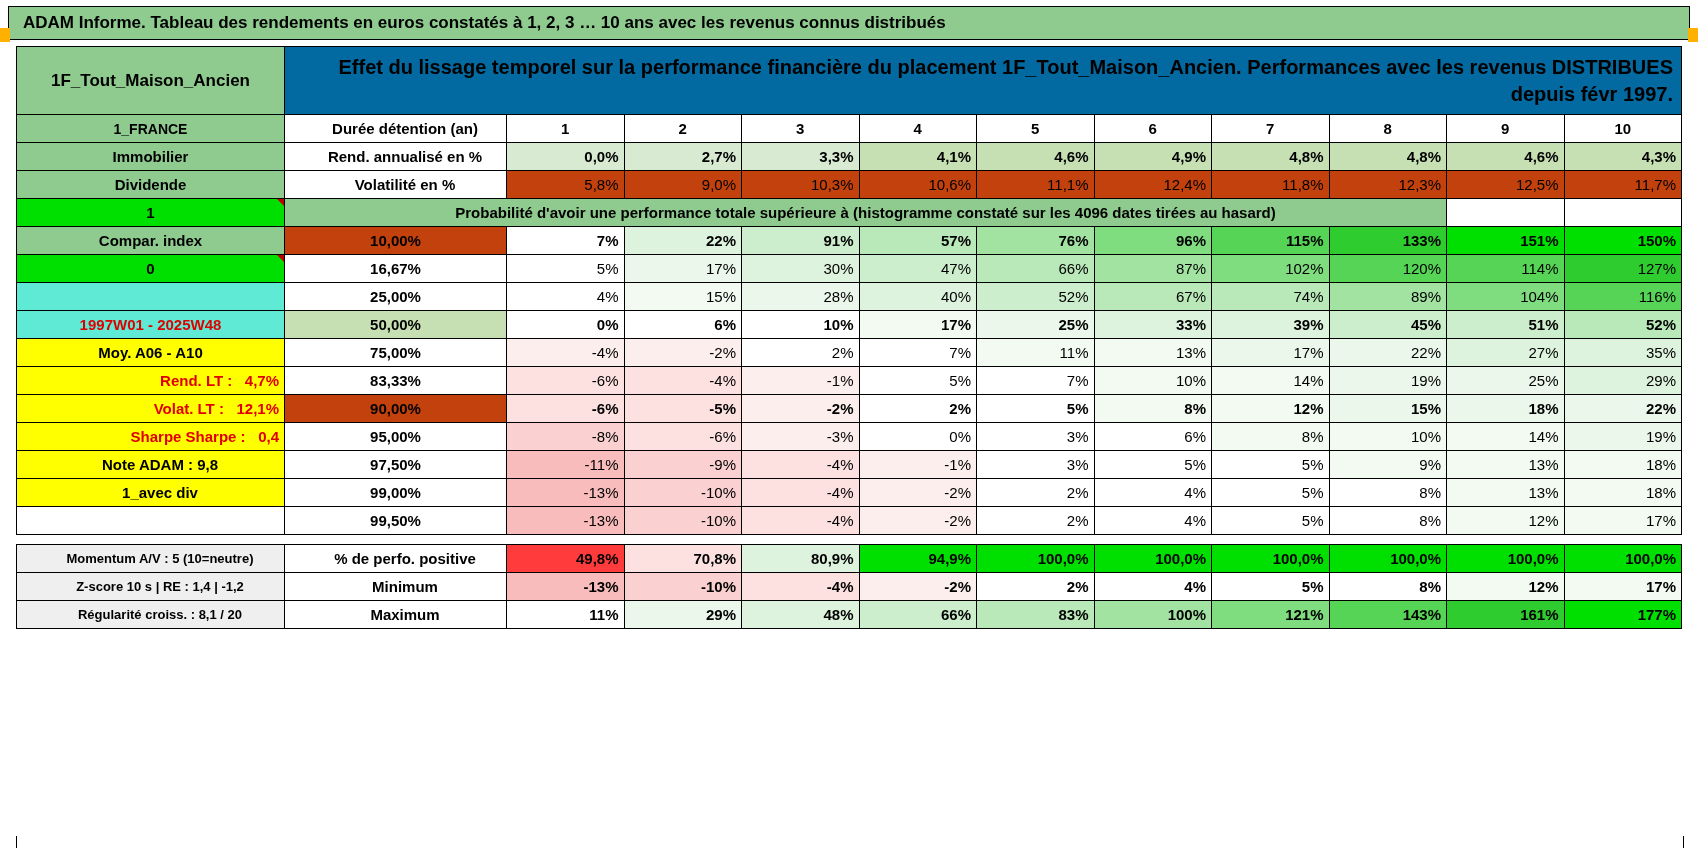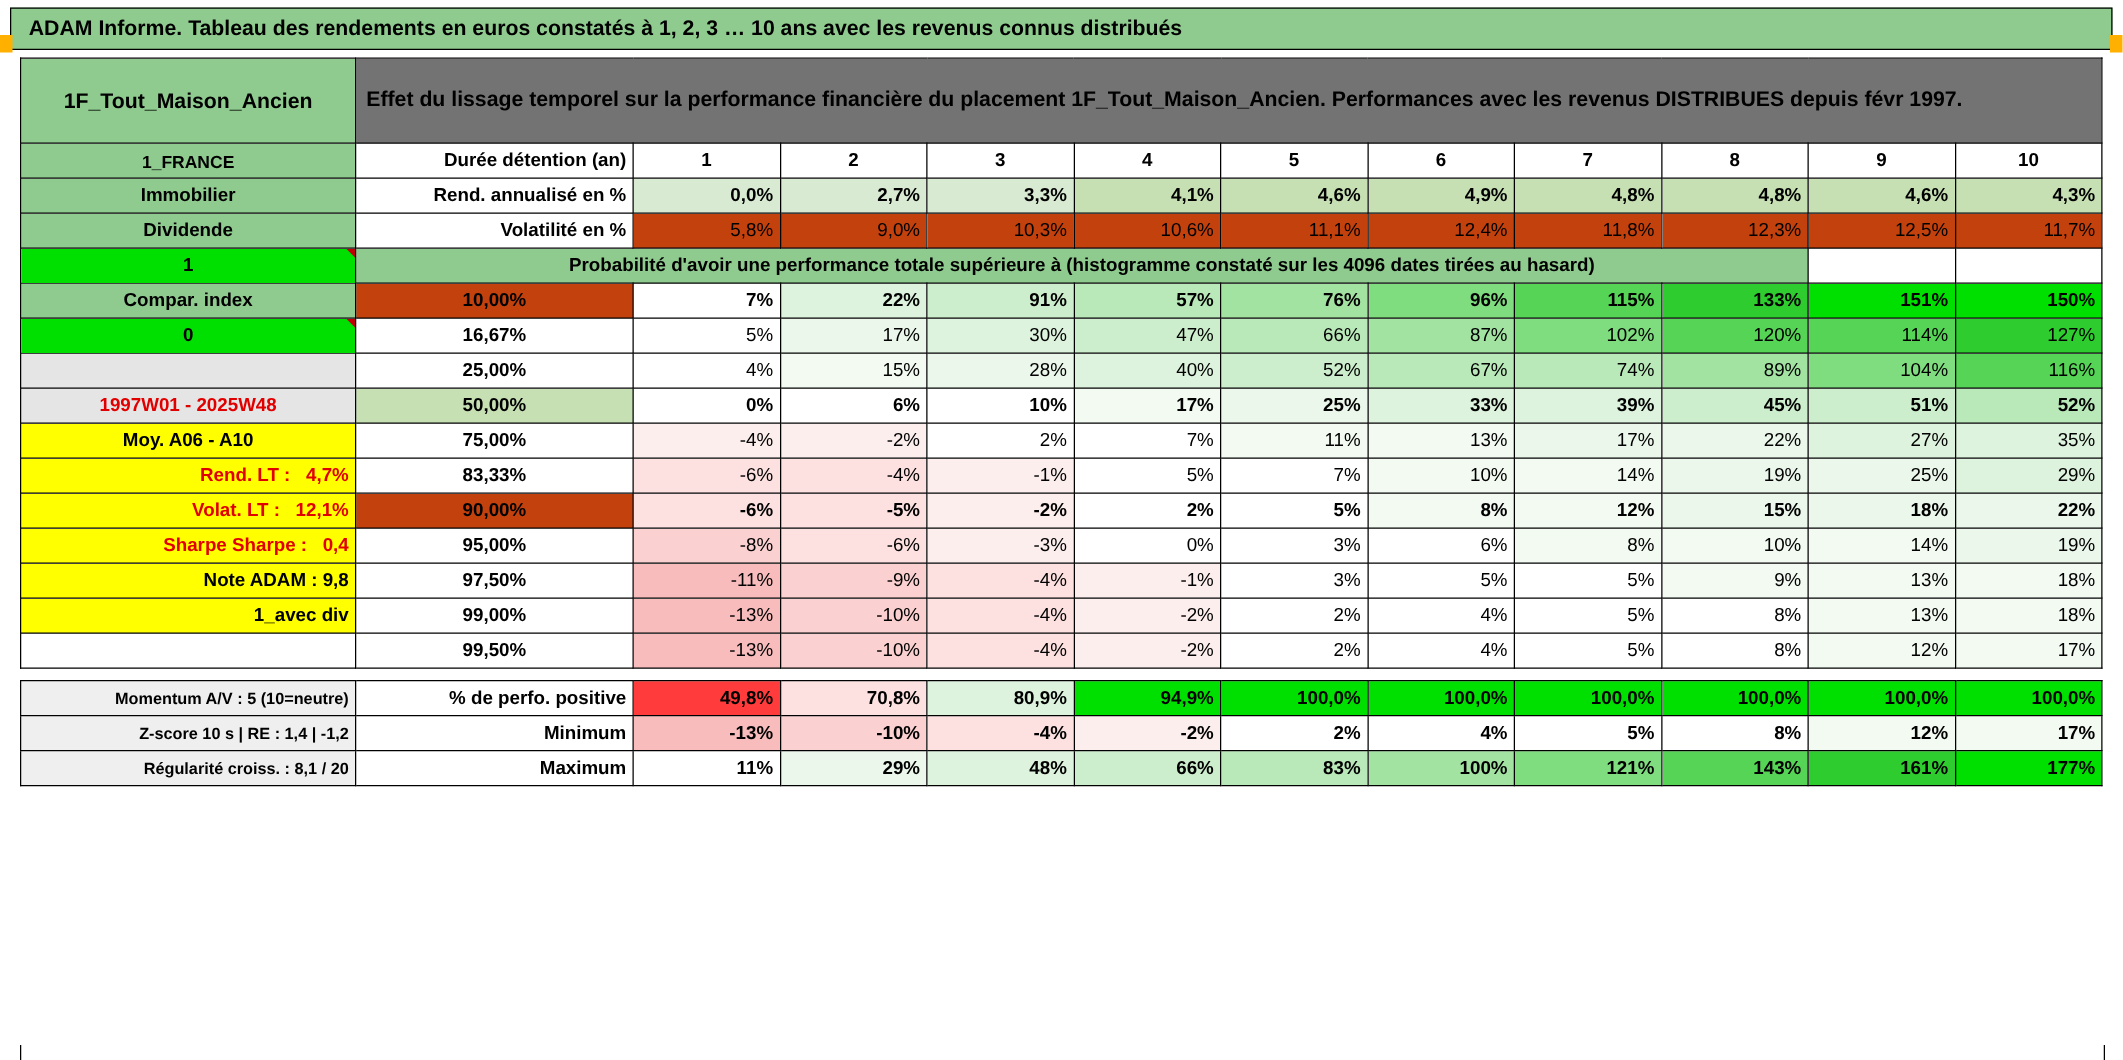--- a/index.html
+++ b/index.html
@@ -40,27 +40,27 @@
     margin:6px 14px 0 16px;
     width:1666px;
   }
   
   col.c0{width:268px;}
   col.c1{width:222px;}
   col.cn{width:117.5px;}
 
   .center{text-align:center;}
   .right{text-align:right;}
-  .left{text-align:right;padding-left:24px;}
+  .left{text-align:center;padding-left:24px;}
   .b{font-weight:bold;}
   .sm{font-size:14px;}
   .xs{font-size:13px;margin-top:16px;}
 
   .green-hdr{background:#8fcb8f;font-weight:bold;text-align:center;}
-  .green-mid{background:#e5e5e5;}
+  .green-mid{background:#5eead4;}
   .green-light{background:#c6e0b4;}
   .green-pale{background:#d9ead3;}
   .bright-green{background:#00e000;font-weight:bold;text-align:center;}
   .orange{background:#c2410c;}
   .yellow{background:#ffff00;font-weight:bold;}
   .white{background:#ffffff;}
   .grey-l{background:#efefef;}
   .redtxt{color:#e00000;font-weight:bold;}
   .red-cell{background:#ff3b3b;font-weight:bold;}
   .pink1{background:#fde0e0;}
@@ -72,26 +72,27 @@
   .g3{background:#ddf3dd;}
   .g4{background:#cdeecd;}
   .g5{background:#b9e8b9;}
   .g6{background:#a2e3a2;}
   .g7{background:#7fdc7f;}
   .g8{background:#55d455;}
   .g9{background:#2ecc2e;}
   .g10{background:#00e000;}
 
   .title-cell{
-    font-weight:bold;font-size:17px;
-    background:#737373;
+    font-weight:bold;font-size:20px;
+    background:#0369a1;
     vertical-align:middle;
     white-space:normal;
     line-height:1.35;
     padding:6px 8px;
+    text-align:right;
   }
   .name-cell{
     font-weight:bold;font-size:17px;
     background:#8fcb8f;text-align:center;vertical-align:middle;
   }
   .span-note{
     background:#8fcb8f;font-weight:bold;text-align:center;font-size:15px;
   }
   .tri{position:relative;}
   .tri:after{

